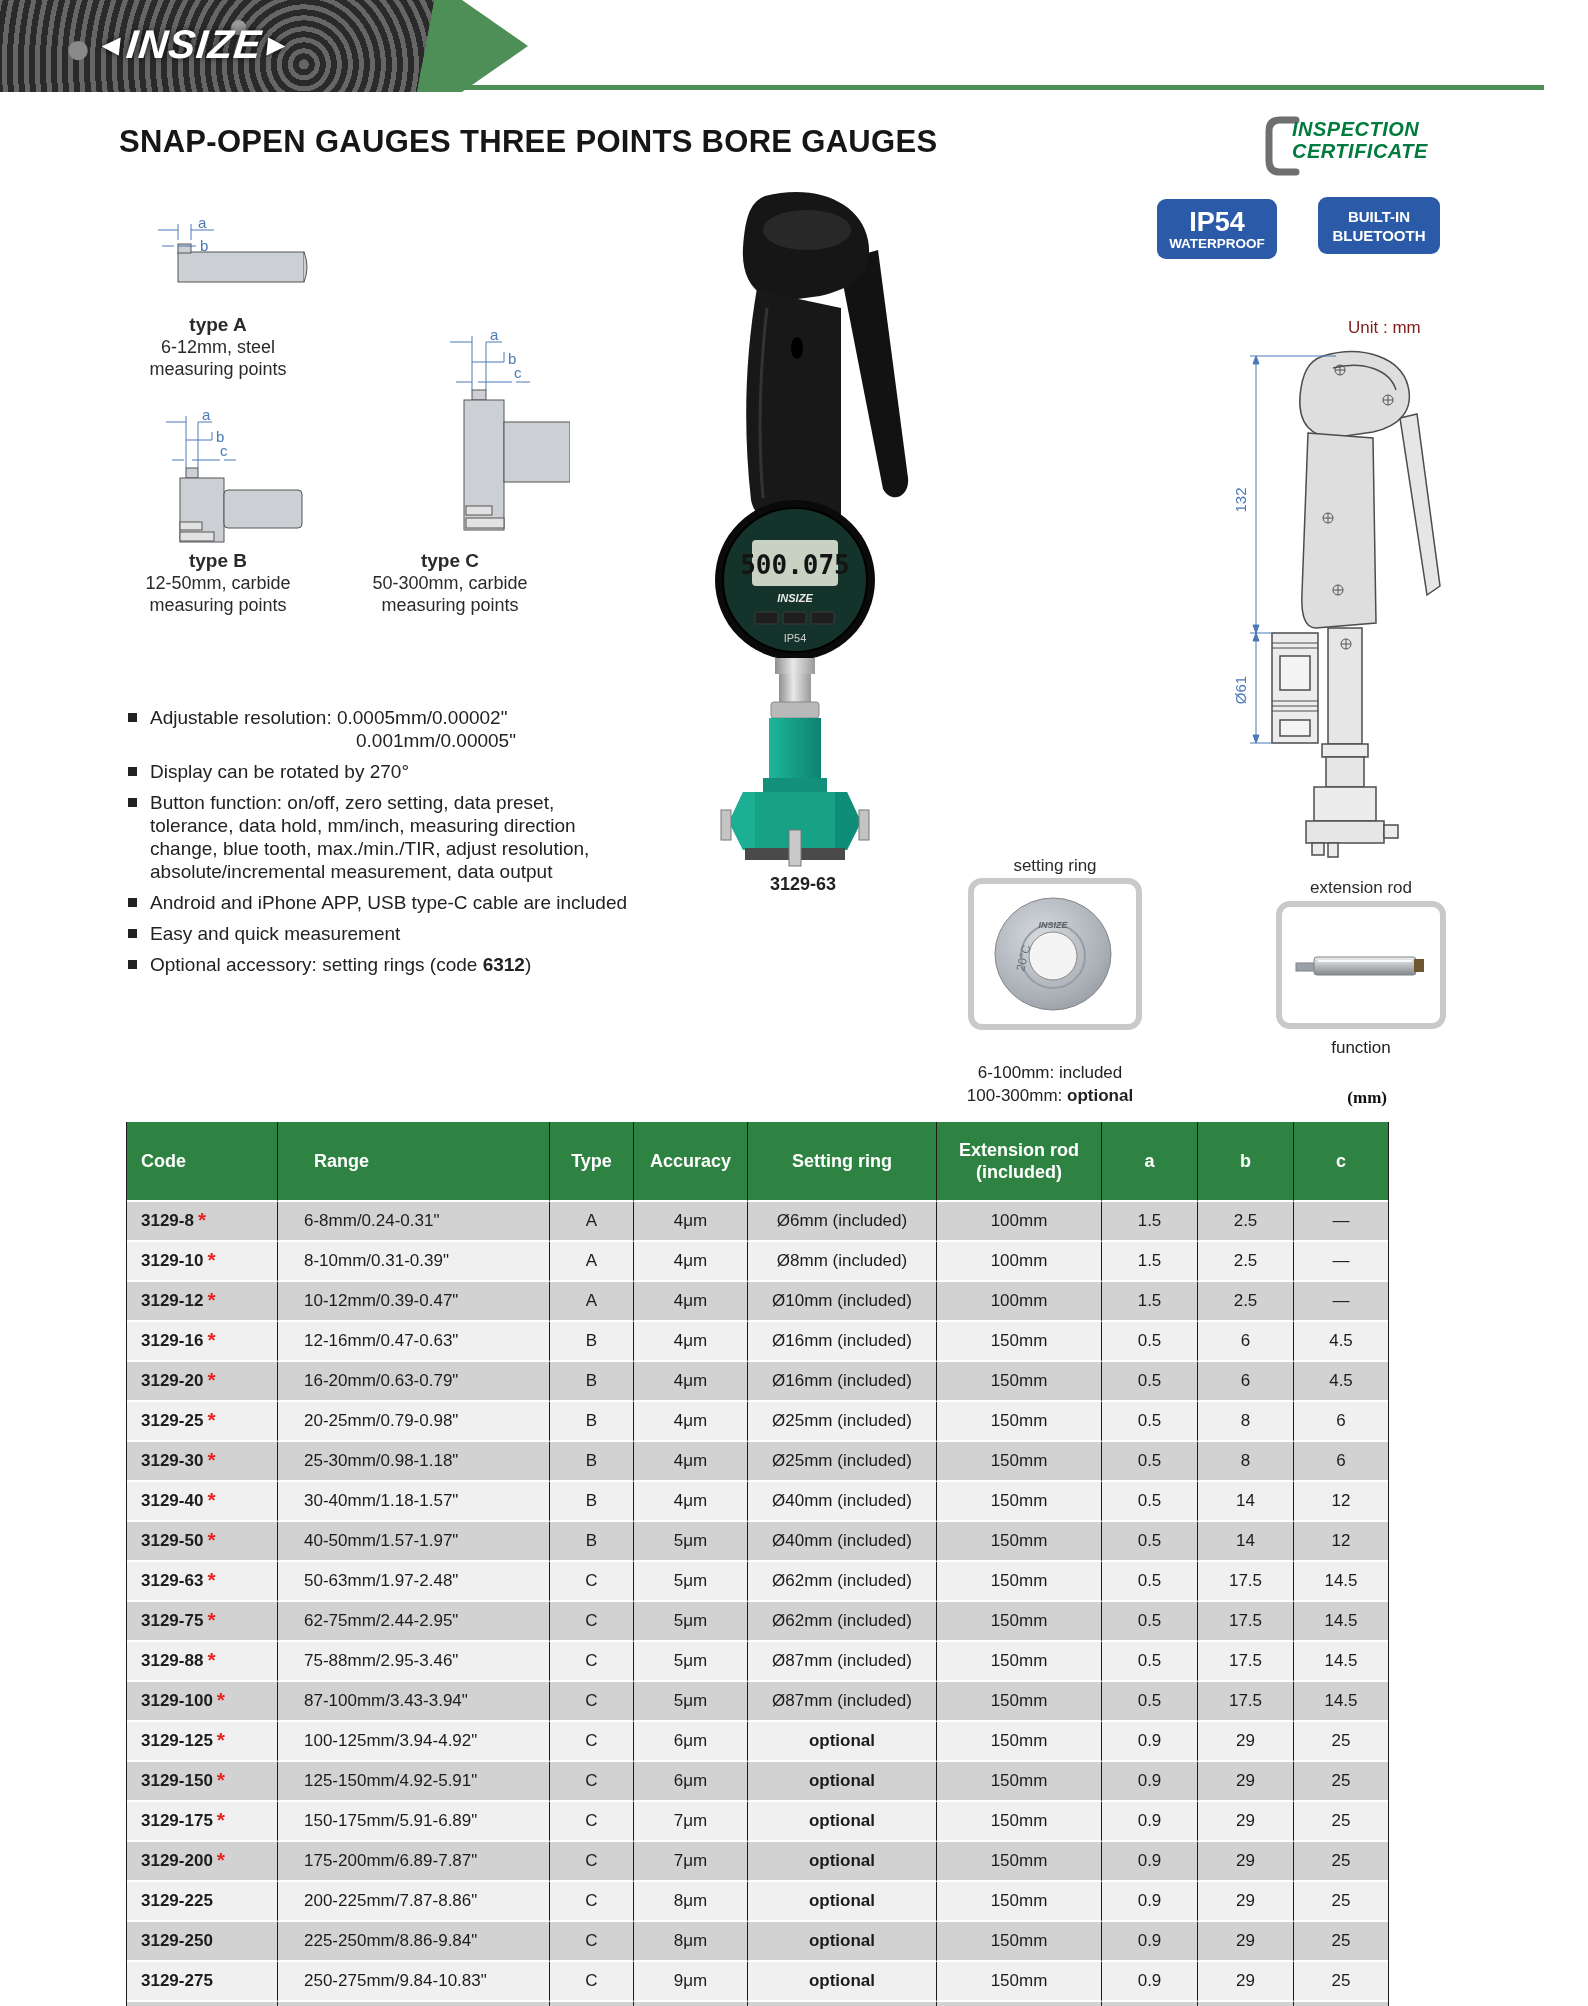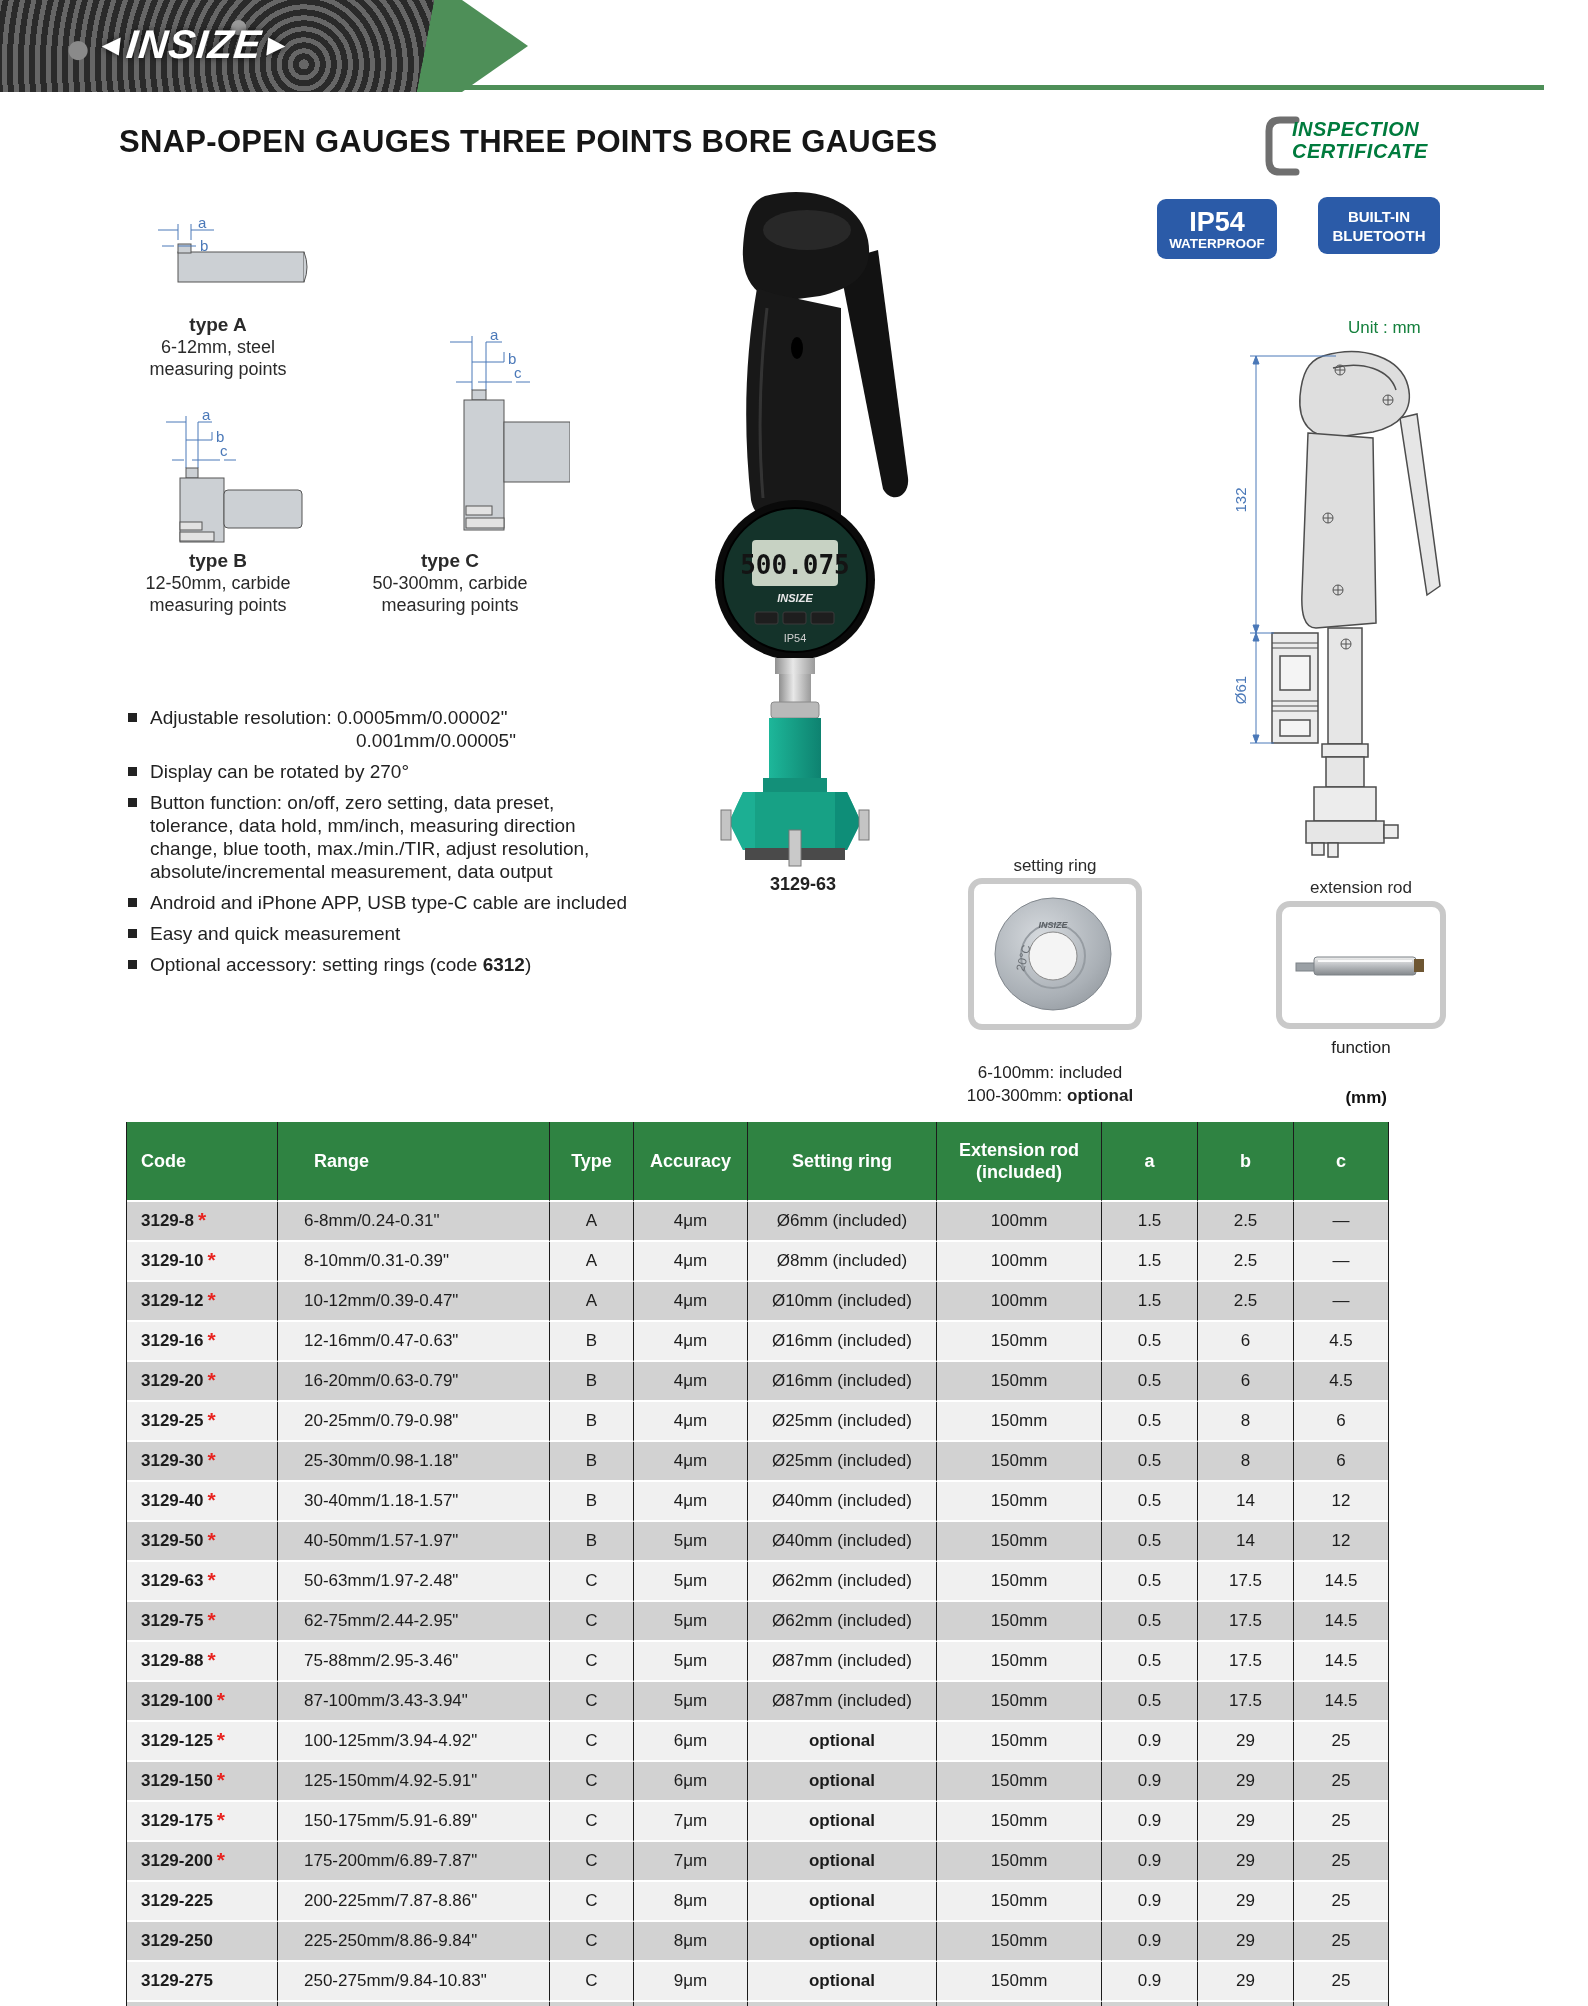--- a/index.html
+++ b/index.html
@@ -29,21 +29,21 @@
   .cert-text{position:absolute;left:30px;top:4px;font-size:20px;line-height:22px;font-weight:bold;
         font-style:italic;color:#007B3D;letter-spacing:.5px;white-space:nowrap;}
   .blue-badge{position:absolute;background:#2B5BA8;border-radius:9px;color:#fff;text-align:center;
         display:flex;flex-direction:column;justify-content:center;}
   .badge-ip54{left:1157px;top:199px;width:120px;height:60px;}
   .badge-ip54 .l1{font-size:27px;font-weight:bold;line-height:28px;}
   .badge-ip54 .l2{font-size:13.5px;font-weight:bold;line-height:15px;}
   .badge-bt{left:1318px;top:197px;width:122px;height:57px;}
   .badge-bt .l1,.badge-bt .l2{font-size:15px;font-weight:bold;line-height:19px;}
 
-  .unit-label{position:absolute;left:1348px;top:318px;width:110px;font-size:17px;color:#15803d;}
+  .unit-label{position:absolute;left:1348px;top:318px;width:110px;font-size:17px;color:#7f1d1d;}
 
   
   .type-svg{position:absolute;}
   .svg-a{left:148px;top:216px;}
   .svg-b{left:150px;top:410px;}
   .svg-c{left:380px;top:330px;}
   .type-caption{position:absolute;text-align:center;font-size:18px;line-height:22px;color:#2a2a2a;}
   .cap-a{left:118px;top:314px;width:200px;}
   .cap-b{left:108px;top:550px;width:220px;}
   .cap-c{left:340px;top:550px;width:220px;}
@@ -70,21 +70,21 @@
   .acc-box{position:absolute;background:#fff;border:6px solid #c9c9c9;border-radius:14px;
         display:flex;align-items:center;justify-content:center;}
   .sr-box{left:968px;top:878px;width:162px;height:140px;}
   .er-box{left:1276px;top:901px;width:158px;height:116px;}
   .acc-note{position:absolute;text-align:center;font-size:17px;line-height:23px;color:#222;}
   .sr-note{left:930px;top:1036px;width:240px;margin-top:25px;}
   .er-note{left:1286px;top:1036px;width:150px;}
 
   
   .mm-label{position:absolute;left:1295px;top:1088px;width:92px;text-align:right;
-        font-size:17px;font-weight:bold;color:#111;}
+        font-size:17px;font-weight:bold;color:#111;font-family:Liberation Serif, serif;}
   .ptable{position:absolute;left:126px;top:1122px;width:1261px;display:grid;
         grid-template-columns:150px 272px 84px 114px 189px 165px 96px 96px 95px;
         border-left:1px solid #1c1c1c;border-right:1px solid #1c1c1c;}
   .th{background:#2F8342;color:#fff;font-weight:bold;font-size:18px;height:78px;
         display:flex;align-items:center;justify-content:center;text-align:center;
         white-space:pre-line;border-bottom:2px solid #fff;border-left:1px solid #1c1c1c;line-height:22px;}
   .th.first{border-left:none;justify-content:flex-start;padding-left:14px;text-align:left;}
   .th.range-h{justify-content:flex-start;padding-left:36px;text-align:left;}
   .td{height:38px;display:flex;align-items:center;justify-content:center;font-size:17px;
         border-bottom:2px solid #fff;border-left:1px solid #1c1c1c;color:#1c1c1c;}

